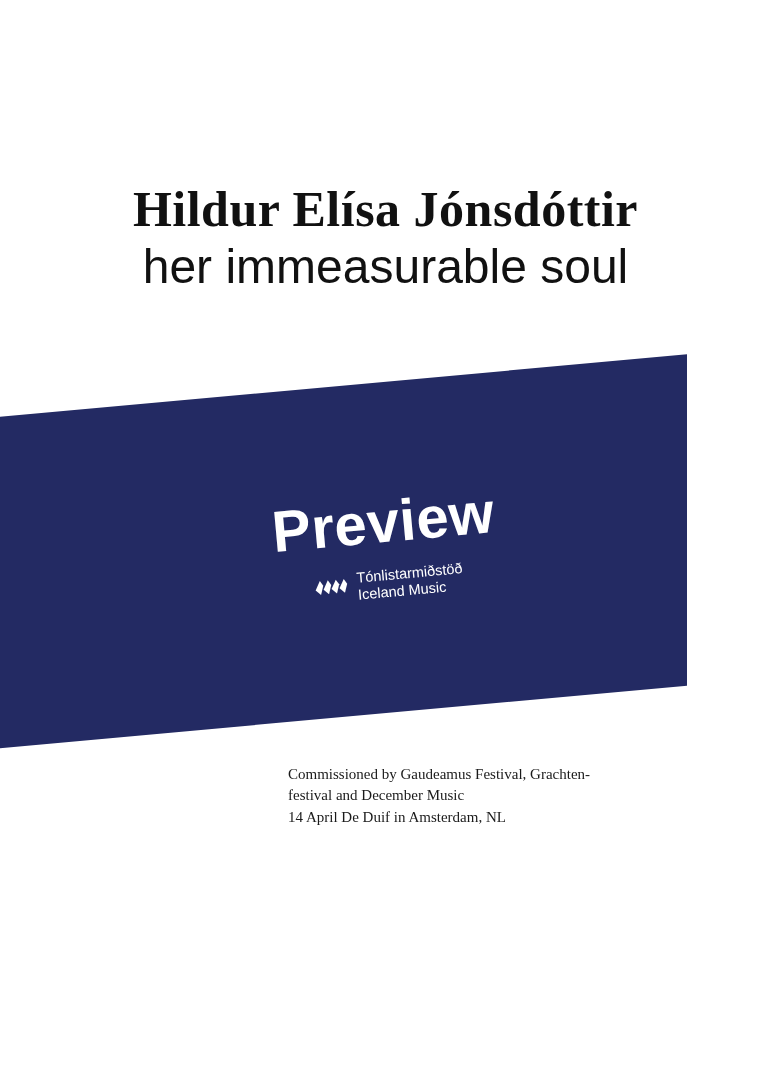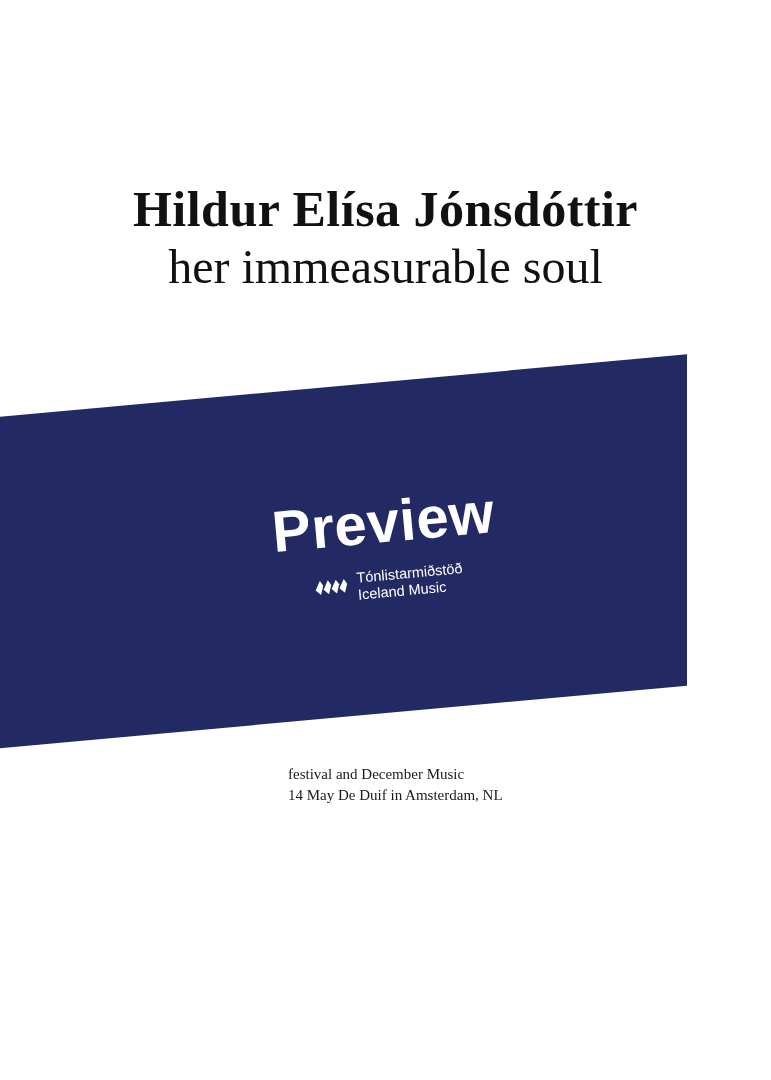--- a/index.html
+++ b/index.html
@@ -33,21 +33,21 @@
   .composer {
     font-family: "Liberation Serif", serif;
     font-size: 50px;
     font-weight: bold;
     letter-spacing: 0.5px;
     color: #111111;
     line-height: 1.08;
     margin: 0;
   }
   .work-title {
-    font-family: Liberation Serif, serif;
+    font-family: Liberation Sans, sans-serif;
     font-size: 48px;
     font-weight: normal;
     color: #111111;
     line-height: 1.12;
     margin: 4px 0 0 0;
   }
 
   
   .credits {
     position: absolute;
@@ -162,22 +162,23 @@
     <div class="spacer"></div>
     <div class="line">(2022)</div>
   </div>
 
   <div class="movements">
     <div class="line">I. she weeps (as quiet as a breath)</div>
     <div class="line">II. the sky softens (like a man in love)</div>
   </div>
 
   <div class="commission">
+    <div class="line">Commissioned by Gaudeamus Festival, Grachten-</div>
     <div class="line">festival and December Music</div>
-    <div class="line">14 May De Duif in Amsterdam, NL</div>
+    <div class="line">14 April De Duif in Amsterdam, NL</div>
     <div class="gap"></div>
   </div>
 
   <div class="banner"></div>
 
   <div class="banner-content">
     <div class="preview-word">Preview</div>
     <div class="logo-row">
       <span class="logo-mark">
         <svg width="34" height="22" viewBox="0 0 34 22" aria-hidden="true">

